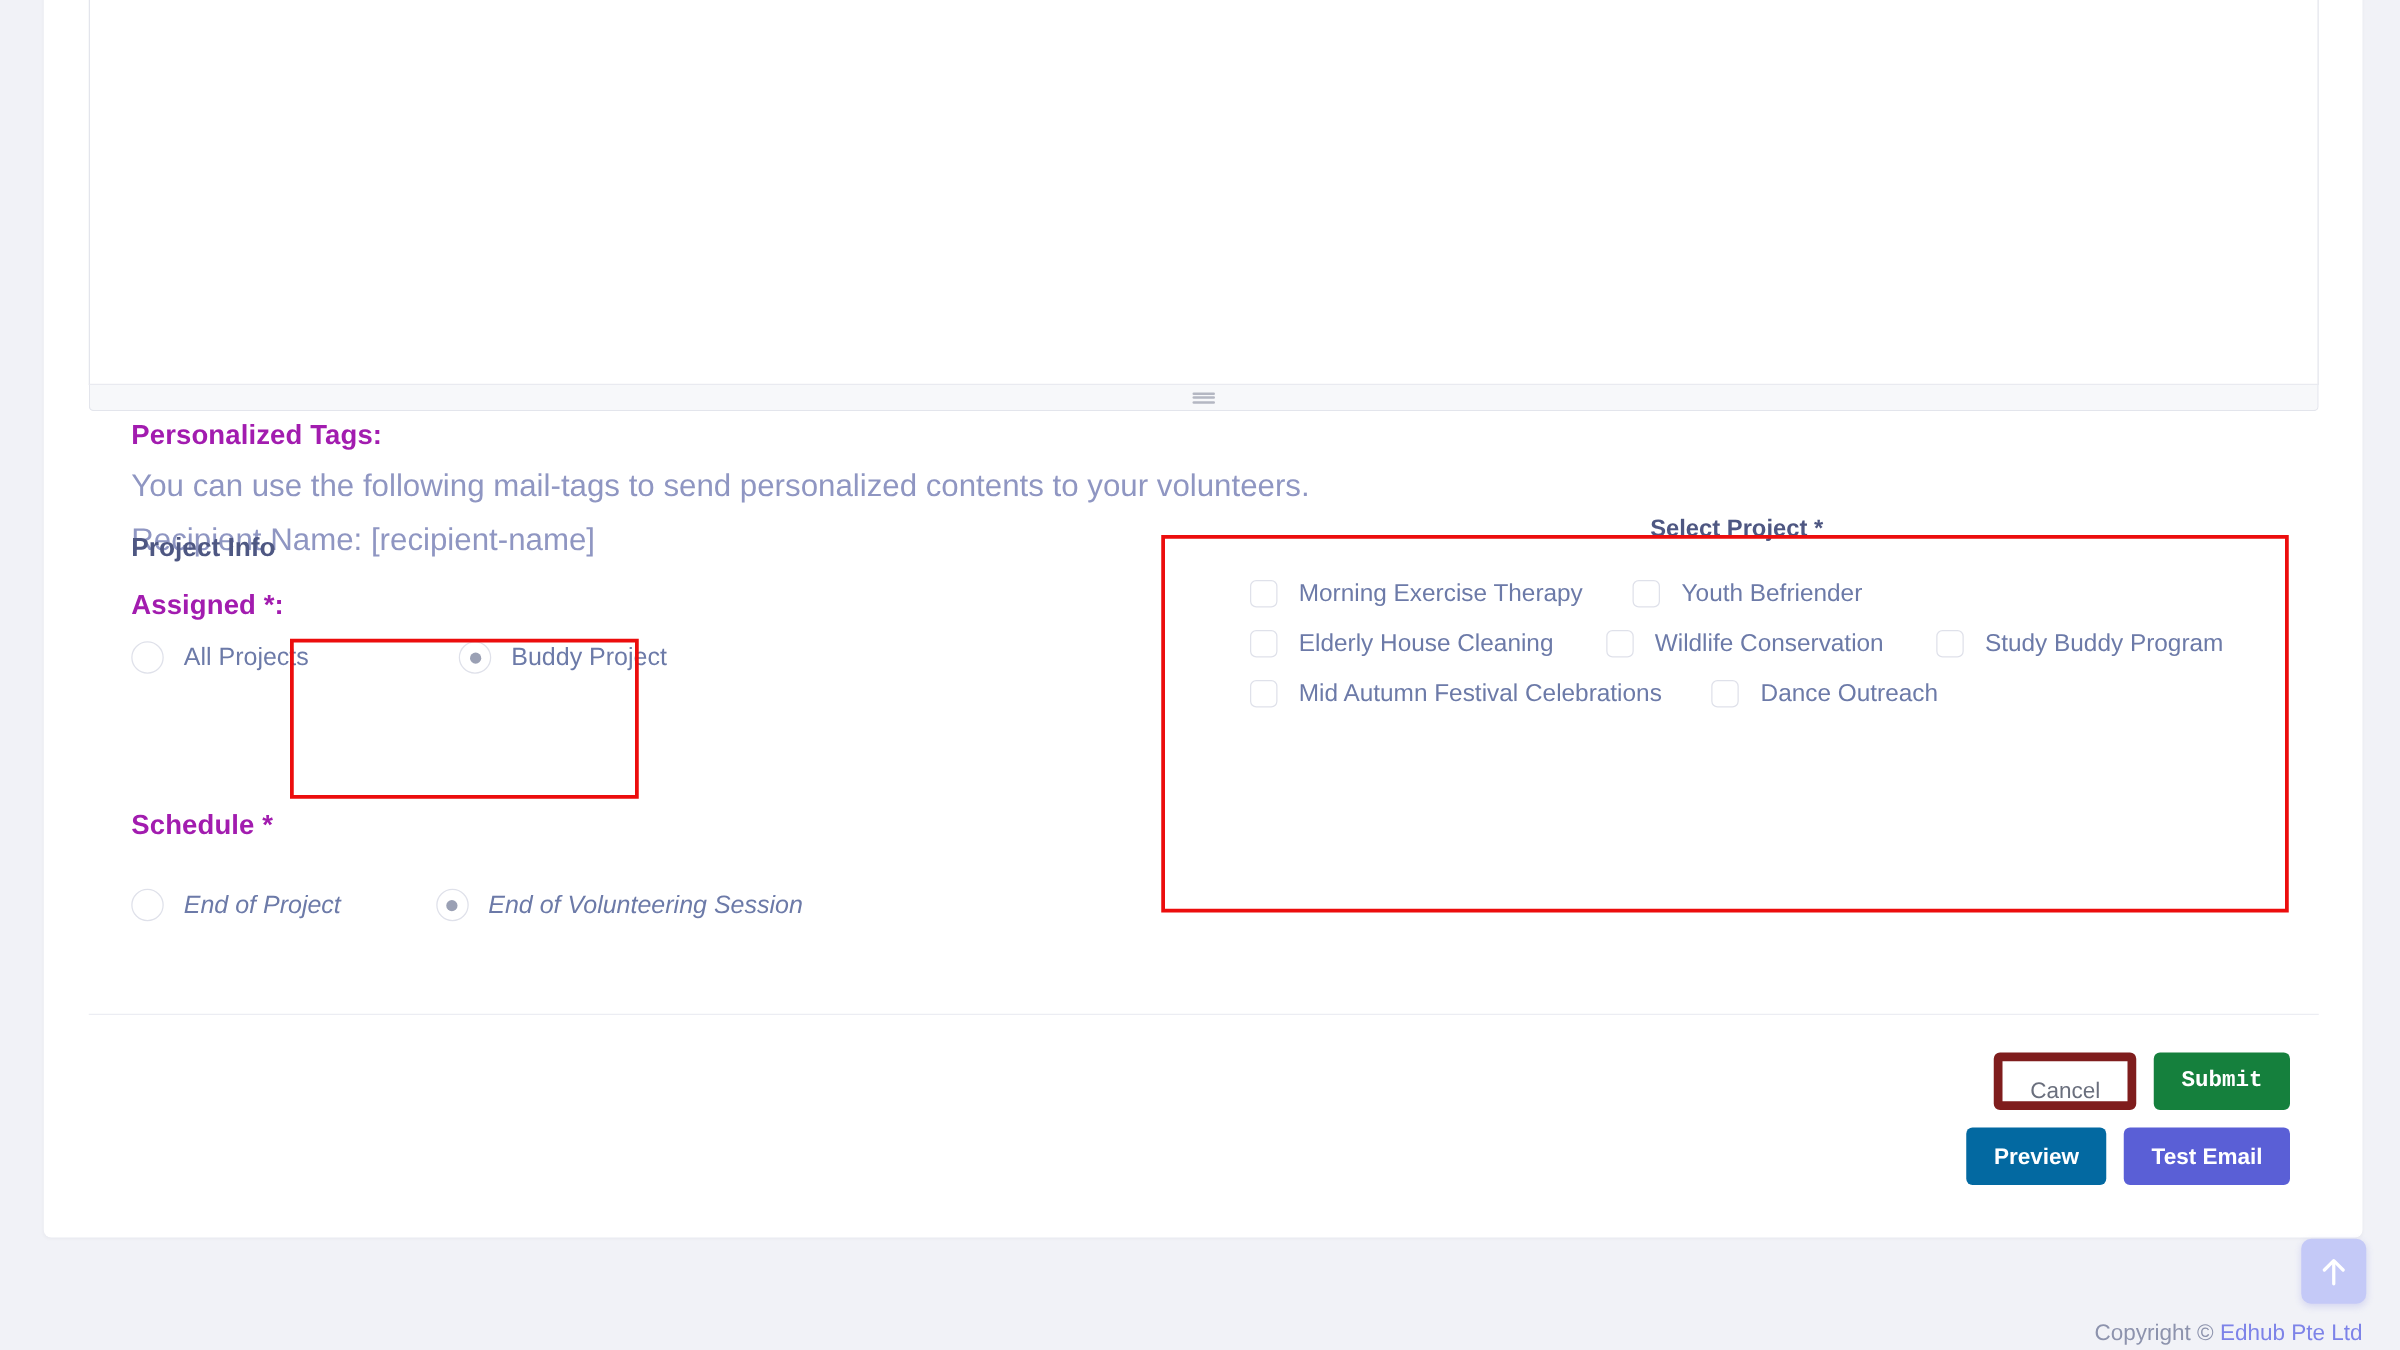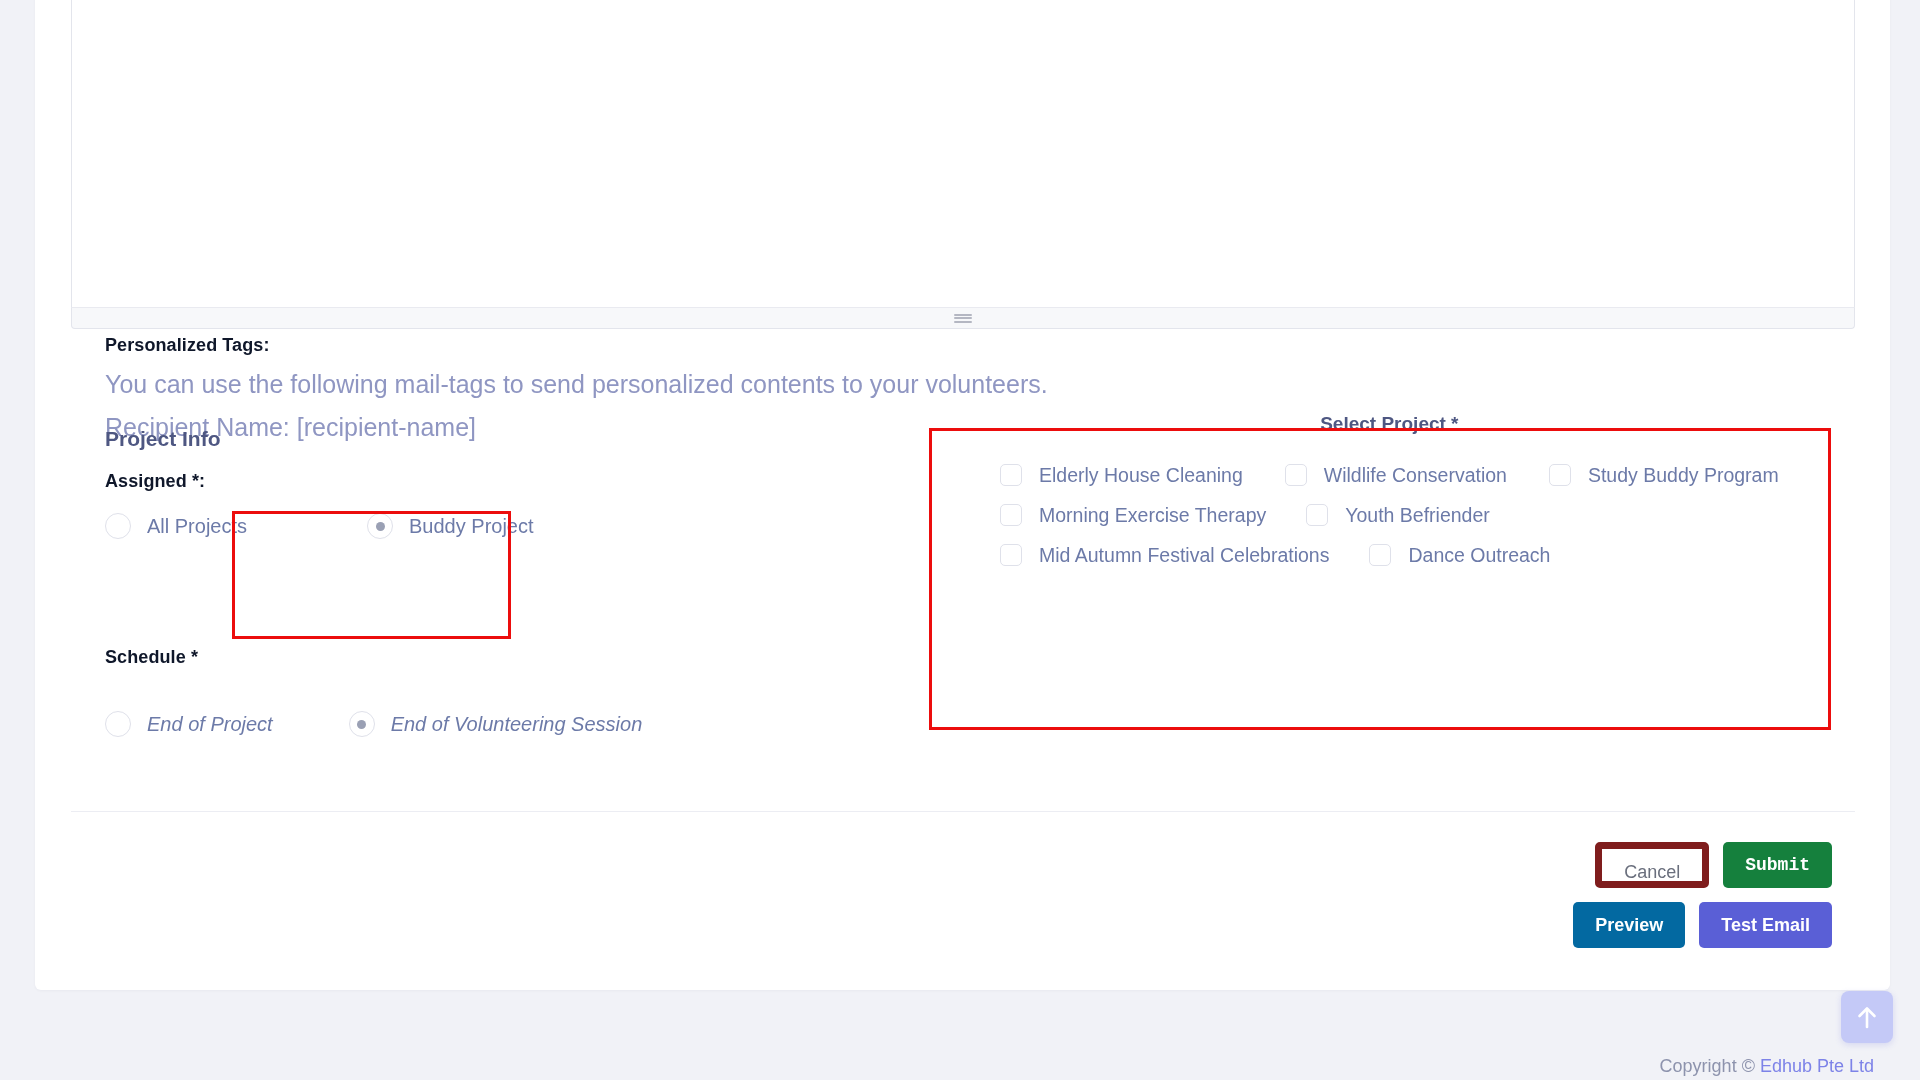--- a/index.html
+++ b/index.html
@@ -88,23 +88,23 @@
 
   
   .content {
     position: absolute;
     left: 0;
     top: 355px;
     width: 100%;
   }
 
   .label-strong {
-    color: #0f172a;
+    color: #a21caf;
     font-weight: 700;
-    font-size: 18px;
+    font-size: 22px;
     letter-spacing: .1px;
   }
 
   .muted-line {
     color: #8f96c2;
     font-size: 25px;
     line-height: 29px;
     font-weight: 400;
   }
 
@@ -308,21 +308,21 @@
   }
   .fab-top svg { display: block; }
 
   
   .page-footer {
     position: absolute;
     left: 0;
     top: 1056px;
     width: 1920px;
     text-align: right;
-    padding-right: 46px;
+    padding-right: 30px;
     font-size: 18px;
     color: #8d93ad;
   }
   .page-footer .brand { color: #7d83e8; }
 </style>
 </head>
 <body>
 
 <div class="page-bg"></div>
 
@@ -375,40 +375,40 @@
           <span class="radio-text">End of Volunteering Session</span>
         </label>
       </div>
 
       <div class="select-project-panel">
         <div class="select-project-title">Select Project *</div>
 
         <div class="cb-row">
           <label class="cb-item">
             <span class="cb-box"></span>
-            <span class="cb-text">Elderly House Cleaning</span>
-          </label>
-          <label class="cb-item cb-gap-1">
-            <span class="cb-box"></span>
-            <span class="cb-text">Wildlife Conservation</span>
-          </label>
-          <label class="cb-item cb-gap-1">
-            <span class="cb-box"></span>
-            <span class="cb-text">Study Buddy Program</span>
+            <span class="cb-text">Morning Exercise Therapy</span>
+          </label>
+          <label class="cb-item cb-gap-2">
+            <span class="cb-box"></span>
+            <span class="cb-text">Youth Befriender</span>
           </label>
         </div>
 
         <div class="cb-row">
           <label class="cb-item">
             <span class="cb-box"></span>
-            <span class="cb-text">Morning Exercise Therapy</span>
-          </label>
-          <label class="cb-item cb-gap-2">
-            <span class="cb-box"></span>
-            <span class="cb-text">Youth Befriender</span>
+            <span class="cb-text">Elderly House Cleaning</span>
+          </label>
+          <label class="cb-item cb-gap-1">
+            <span class="cb-box"></span>
+            <span class="cb-text">Wildlife Conservation</span>
+          </label>
+          <label class="cb-item cb-gap-1">
+            <span class="cb-box"></span>
+            <span class="cb-text">Study Buddy Program</span>
           </label>
         </div>
 
         <div class="cb-row">
           <label class="cb-item">
             <span class="cb-box"></span>
             <span class="cb-text">Mid Autumn Festival Celebrations</span>
           </label>
           <label class="cb-item cb-gap-2">
             <span class="cb-box"></span>

